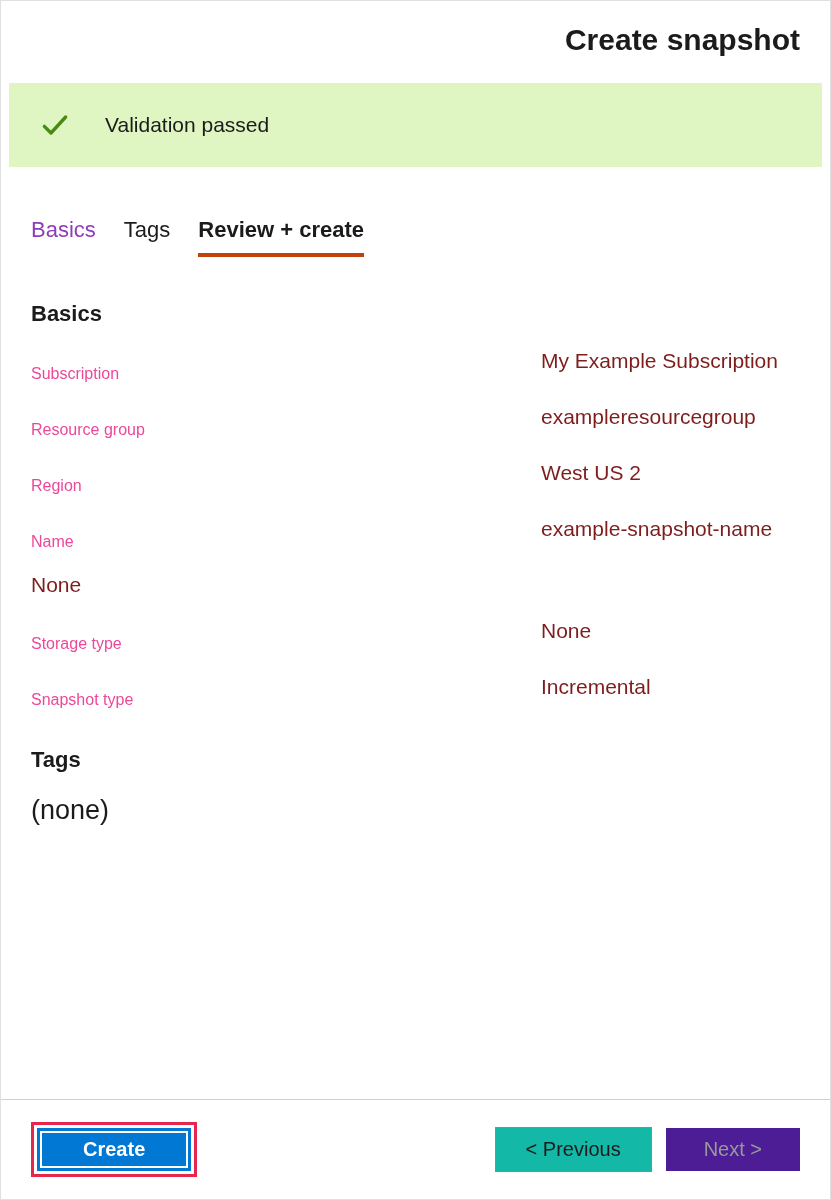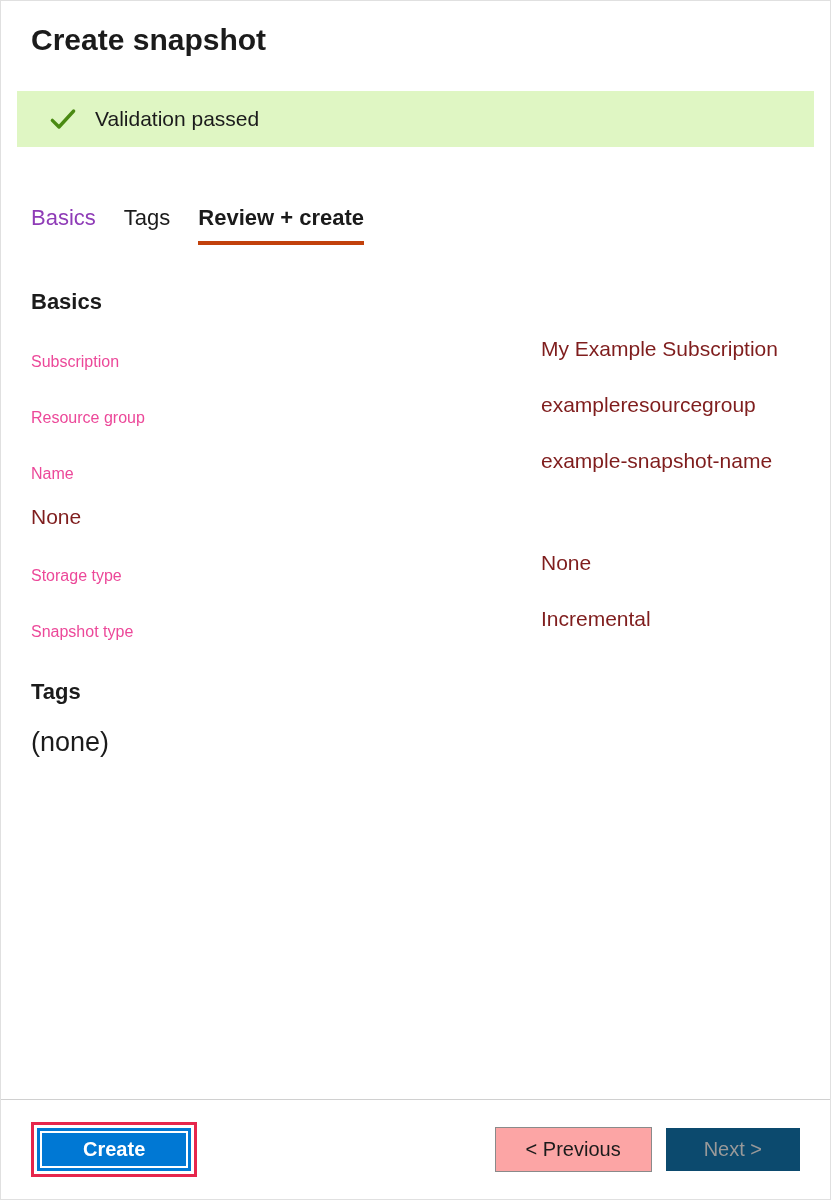--- a/index.html
+++ b/index.html
@@ -16,28 +16,29 @@
       border: 1px solid #e0e0e0;
       overflow: hidden;
     }
     .header {
       padding: 22px 30px 18px 30px;
     }
     .page-title {
       font-size: 30px;
       font-weight: 600;
       color: #1b1b1b;
+      text-align: right;
     }
     .validation-banner {
       background: #dff6c3;
-      padding: 12px 30px;
-      margin: 16px;
+      padding: 26px 30px;
+      margin: 8px;
       display: flex;
       align-items: center;
-      gap: 16px;
+      gap: 34px;
     }
     .validation-banner .check-icon svg {
       width: 32px;
       height: 32px;
       display: block;
     }
     .validation-banner .validation-text {
       font-size: 21px;
       color: #1b1b1b;
     }
@@ -121,28 +122,28 @@
       border: 2px solid #0078d4;
       outline: 2px solid #ffffff;
       outline-offset: -5px;
       font-weight: 600;
       min-width: 130px;
     }
     .footer-spacer {
       flex: 1;
     }
     .btn-previous {
-      background: #fca5a5;
+      background: #14b8a6;
       color: #1b1b1b;
       border: 1px solid #8a8a8a;
       margin-right: 14px;
       padding: 10px 30px;
     }
     .btn-next {
-      background: #0c4a6e;
+      background: #4c1d95;
       color: #999999;
       border: none;
       padding: 10px 38px;
       cursor: default;
     }
   </style>
 </head>
 <body>
 
 <div class="header">
@@ -170,20 +171,24 @@
   <div class="kv-row">
     <div class="kv-label">Subscription</div>
     <div class="kv-value">My Example Subscription</div>
   </div>
 
   <div class="kv-row">
     <div class="kv-label">Resource group</div>
     <div class="kv-value">exampleresourcegroup</div>
   </div>
 
+  <div class="kv-row">
+    <div class="kv-label">Region</div>
+    <div class="kv-value">West US 2</div>
+  </div>
 
   <div class="kv-row">
     <div class="kv-label">Name</div>
     <div class="kv-value">example-snapshot-name</div>
   </div>
 
   <div class="kv-row">
     <div class="kv-value">None</div>
   </div>
 

